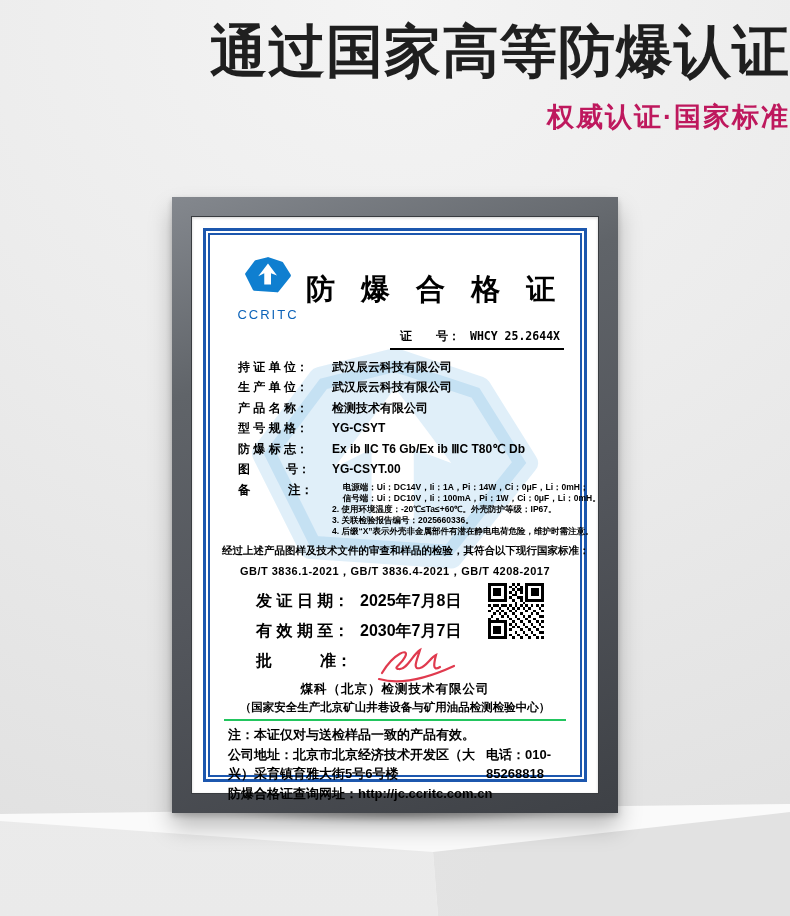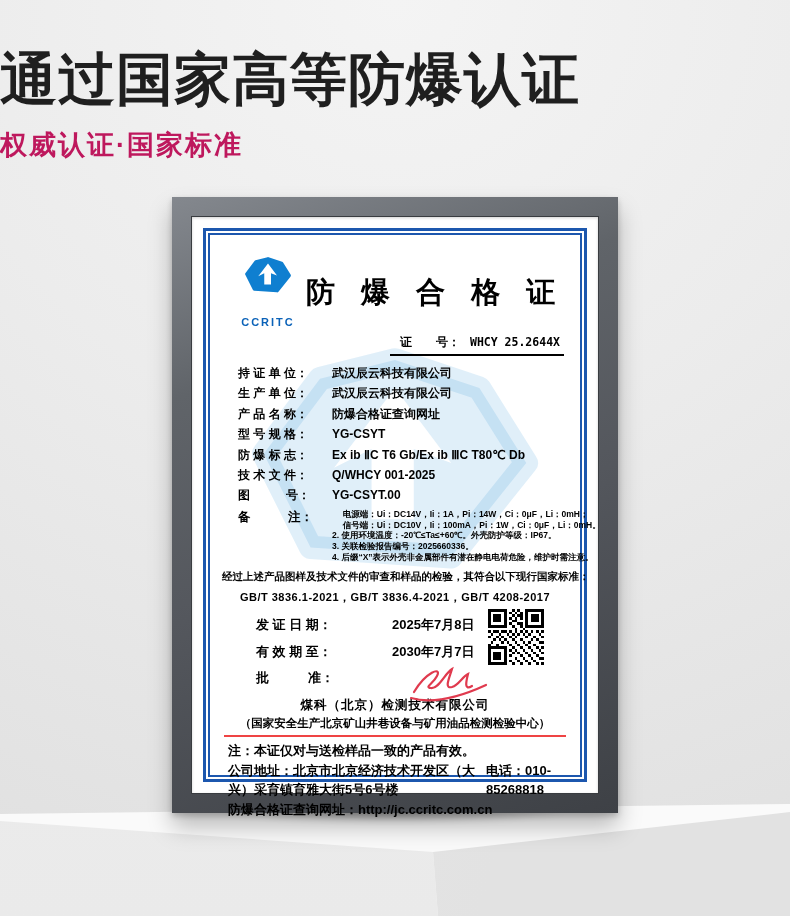--- a/index.html
+++ b/index.html
@@ -2,21 +2,21 @@
 <html><head>
 <meta charset="utf-8">
 <style>
   html,body{margin:0;padding:0;}
   body{
     width:790px;height:916px;overflow:hidden;position:relative;
     font-family:"Liberation Sans",sans-serif;
     background:radial-gradient(130% 105% at 50% 0%, #f4f4f4 0%, #ececec 45%, #e0e0e0 100%);
   }
   
-  .hero{position:absolute;top:48px;left:0;right:0;text-align:left;z-index:5;}
+  .hero{position:absolute;top:20px;left:0;right:0;text-align:right;z-index:5;}
   .hero h1{margin:0;font-weight:900;font-size:57px;line-height:1.1;color:#1f1f1f;letter-spacing:1px;}
   .hero .sub{margin-top:16px;font-size:27px;font-weight:700;color:#be185d;letter-spacing:2px;}
   
   .ped{position:absolute;inset:0;z-index:1;}
   .ped-top{position:absolute;inset:0;background:#fafafa;
     clip-path:polygon(0 814px,790px 804px,790px 916px,0 916px);}
   .ped-front{position:absolute;inset:0;background:linear-gradient(180deg,#f6f6f6 0%,#ededed 60%,#eaeaea 100%);
     clip-path:polygon(0 821px,433px 852px,438px 916px,0 916px);}
   .ped-side{position:absolute;inset:0;background:linear-gradient(105deg,#ececec 0%,#e2e2e2 70%);
     clip-path:polygon(433px 852px,790px 812px,790px 916px,438px 916px);}
@@ -30,45 +30,45 @@
   .mat{position:absolute;inset:20px;background:#fff;box-shadow:0 0 0 1px #393c40, inset 0 1px 3px rgba(0,0,0,0.18);}
   .blue1{position:absolute;inset:11px;border:3px solid #1c57ae;}
   .blue2{position:absolute;inset:2px;border:2px solid #1c57ae;}
   .cert{position:absolute;inset:0;background:#fff;color:#000;padding:16px 12px 0 12px;box-sizing:border-box;}
   
   .wm{position:absolute;left:50%;top:112px;transform:translateX(-50%);z-index:0;}
   .cert > .content{position:relative;z-index:1;}
   
   .cert-header{display:flex;align-items:center;margin:6px 4px 2px 8px;}
   .logo-block{width:76px;flex:none;text-align:center;}
-  .logo-text{font-size:11px;font-weight:700;color:#0b62b8;letter-spacing:2px;margin-top:18px;}
+  .logo-text{font-size:13px;font-weight:400;color:#0b62b8;letter-spacing:2px;margin-top:9px;}
   .cert-title{flex:1;text-align:center;font-size:29px;font-weight:900;letter-spacing:9px;padding-right:10px;white-space:nowrap;}
   
   .certno-row{text-align:right;margin:4px 4px 10px 0;}
   .certno{display:inline-block;border-bottom:2px solid #000;padding:0 4px 3px 10px;font-size:12px;font-weight:700;}
   .certno .val{font-family:"DejaVu Sans Mono",monospace;font-size:11.5px;margin-left:10px;}
   
   .fields{margin-left:16px;}
   .frow{display:flex;margin-bottom:6px;font-size:12px;font-weight:700;line-height:1.2;}
   .flabel{width:94px;flex:none;}
   .fvalue{white-space:nowrap;}
   .notes-row{display:flex;margin-left:16px;font-weight:700;}
   .notes{font-size:8.5px;line-height:1.28;letter-spacing:0;}
   .notes div{white-space:nowrap;}
   
   .conf1{text-align:center;font-size:10.5px;font-weight:700;margin-top:7px;white-space:nowrap;}
   .conf2{text-align:center;font-size:11px;font-weight:700;margin-top:6px;letter-spacing:0.5px;}
   
   .dates{margin:12px 0 0 34px;position:relative;}
-  .drow{display:flex;align-items:flex-start;font-size:13px;font-weight:700;margin-bottom:11px;line-height:1.2;gap:32px;}
+  .drow{display:flex;align-items:flex-start;font-size:16px;font-weight:700;margin-bottom:11px;line-height:1.2;}
   .dlabel{width:104px;flex:none;}
   .sig{margin:-10px 0 -20px 14px;}
   .qr{position:absolute;right:24px;top:-8px;}
   
-  .issuer{margin:2px 2px 0 2px;text-align:center;border-bottom:2px solid #ef4444;padding-bottom:4px;}
+  .issuer{margin:2px 2px 0 2px;text-align:center;border-bottom:2px solid #22c55e;padding-bottom:4px;}
   .issuer .l1{font-size:12.5px;font-weight:800;letter-spacing:1px;}
   .issuer .l2{font-size:11.5px;font-weight:800;margin-top:2px;white-space:nowrap;}
   
   .cfooter{margin:4px 6px 0 6px;font-size:13px;font-weight:700;line-height:1.5;color:#000;}
   .cfooter .row2{display:flex;justify-content:space-between;}
   .cfooter .url{font-weight:700;}
 </style>
 </head>
 <body>
 
@@ -118,33 +118,29 @@
           <div class="frow">
             <span class="flabel">持 证 单 位：</span>
             <span class="fvalue">武汉辰云科技有限公司</span>
           </div>
           <div class="frow">
             <span class="flabel">生 产 单 位：</span>
             <span class="fvalue">武汉辰云科技有限公司</span>
           </div>
           <div class="frow">
             <span class="flabel">产 品 名 称：</span>
-            <span class="fvalue">防爆合格证查询网址</span>
+            <span class="fvalue">检测技术有限公司</span>
           </div>
           <div class="frow">
             <span class="flabel">型 号 规 格：</span>
             <span class="fvalue">YG-CSYT</span>
           </div>
           <div class="frow">
             <span class="flabel">防 爆 标 志：</span>
             <span class="fvalue">Ex ib ⅡC T6 Gb/Ex ib ⅢC T80℃ Db</span>
-          </div>
-          <div class="frow">
-            <span class="flabel">技 术 文 件：</span>
-            <span class="fvalue">Q/WHCY 001-2025</span>
           </div>
           <div class="frow">
             <span class="flabel">图　　　号：</span>
             <span class="fvalue">YG-CSYT.00</span>
           </div>
         </div>
 
         <div class="notes-row">
           <span class="flabel" style="font-size:12.5px;">备　　　注：</span>
           <div class="notes">

